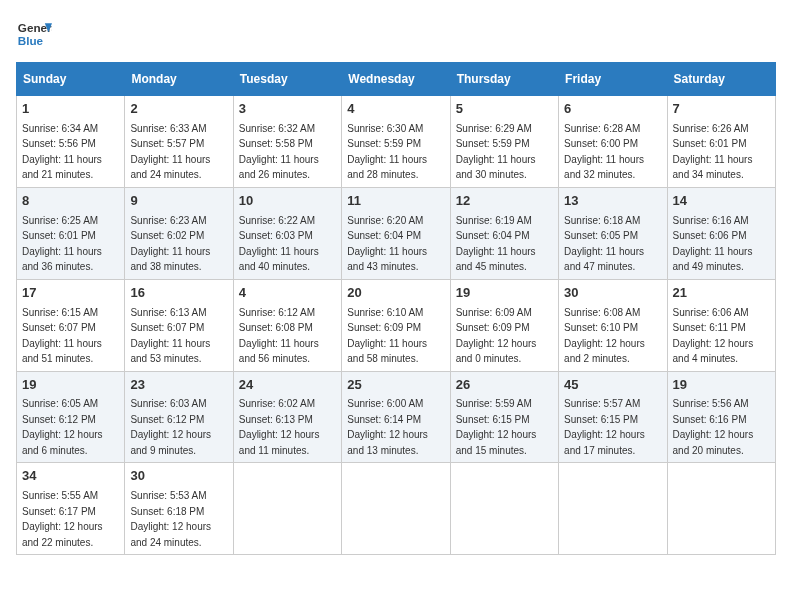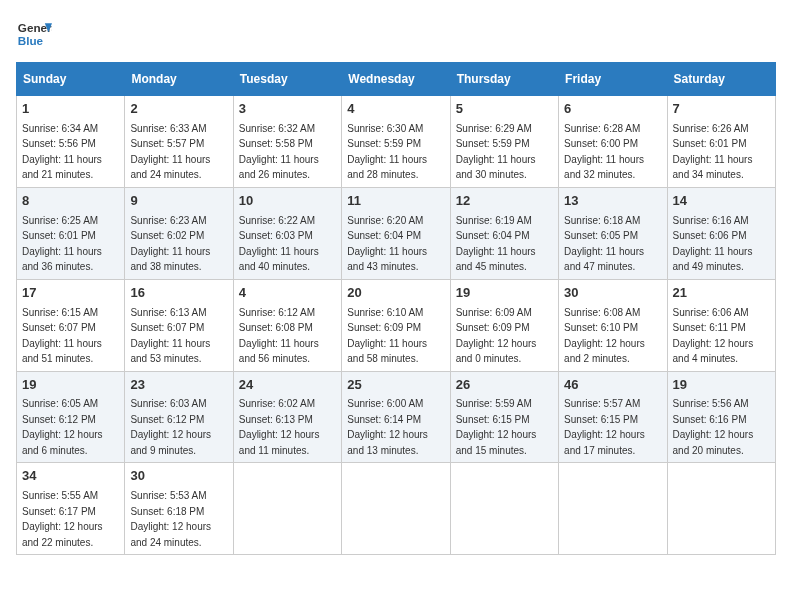--- a/index.html
+++ b/index.html
@@ -162,21 +162,21 @@
         <td><span class="day-num">19</span>
         <span class="day-info">Sunrise: 6:05 AM<br>Sunset: 6:12 PM<br>Daylight: 12 hours and 6 minutes.</span></td>
         <td><span class="day-num">23</span>
         <span class="day-info">Sunrise: 6:03 AM<br>Sunset: 6:12 PM<br>Daylight: 12 hours and 9 minutes.</span></td>
         <td><span class="day-num">24</span>
         <span class="day-info">Sunrise: 6:02 AM<br>Sunset: 6:13 PM<br>Daylight: 12 hours and 11 minutes.</span></td>
         <td><span class="day-num">25</span>
         <span class="day-info">Sunrise: 6:00 AM<br>Sunset: 6:14 PM<br>Daylight: 12 hours and 13 minutes.</span></td>
         <td><span class="day-num">26</span>
         <span class="day-info">Sunrise: 5:59 AM<br>Sunset: 6:15 PM<br>Daylight: 12 hours and 15 minutes.</span></td>
-        <td><span class="day-num">46</span>
+        <td><span class="day-num">45</span>
         <span class="day-info">Sunrise: 5:57 AM<br>Sunset: 6:15 PM<br>Daylight: 12 hours and 17 minutes.</span></td>
         <td><span class="day-num">19</span>
         <span class="day-info">Sunrise: 5:56 AM<br>Sunset: 6:16 PM<br>Daylight: 12 hours and 20 minutes.</span></td>
       </tr>
       <tr>
         <td><span class="day-num">34</span>
         <span class="day-info">Sunrise: 5:55 AM<br>Sunset: 6:17 PM<br>Daylight: 12 hours and 22 minutes.</span></td>
         <td><span class="day-num">30</span>
         <span class="day-info">Sunrise: 5:53 AM<br>Sunset: 6:18 PM<br>Daylight: 12 hours and 24 minutes.</span></td>
         <td class="empty-cell"></td>

